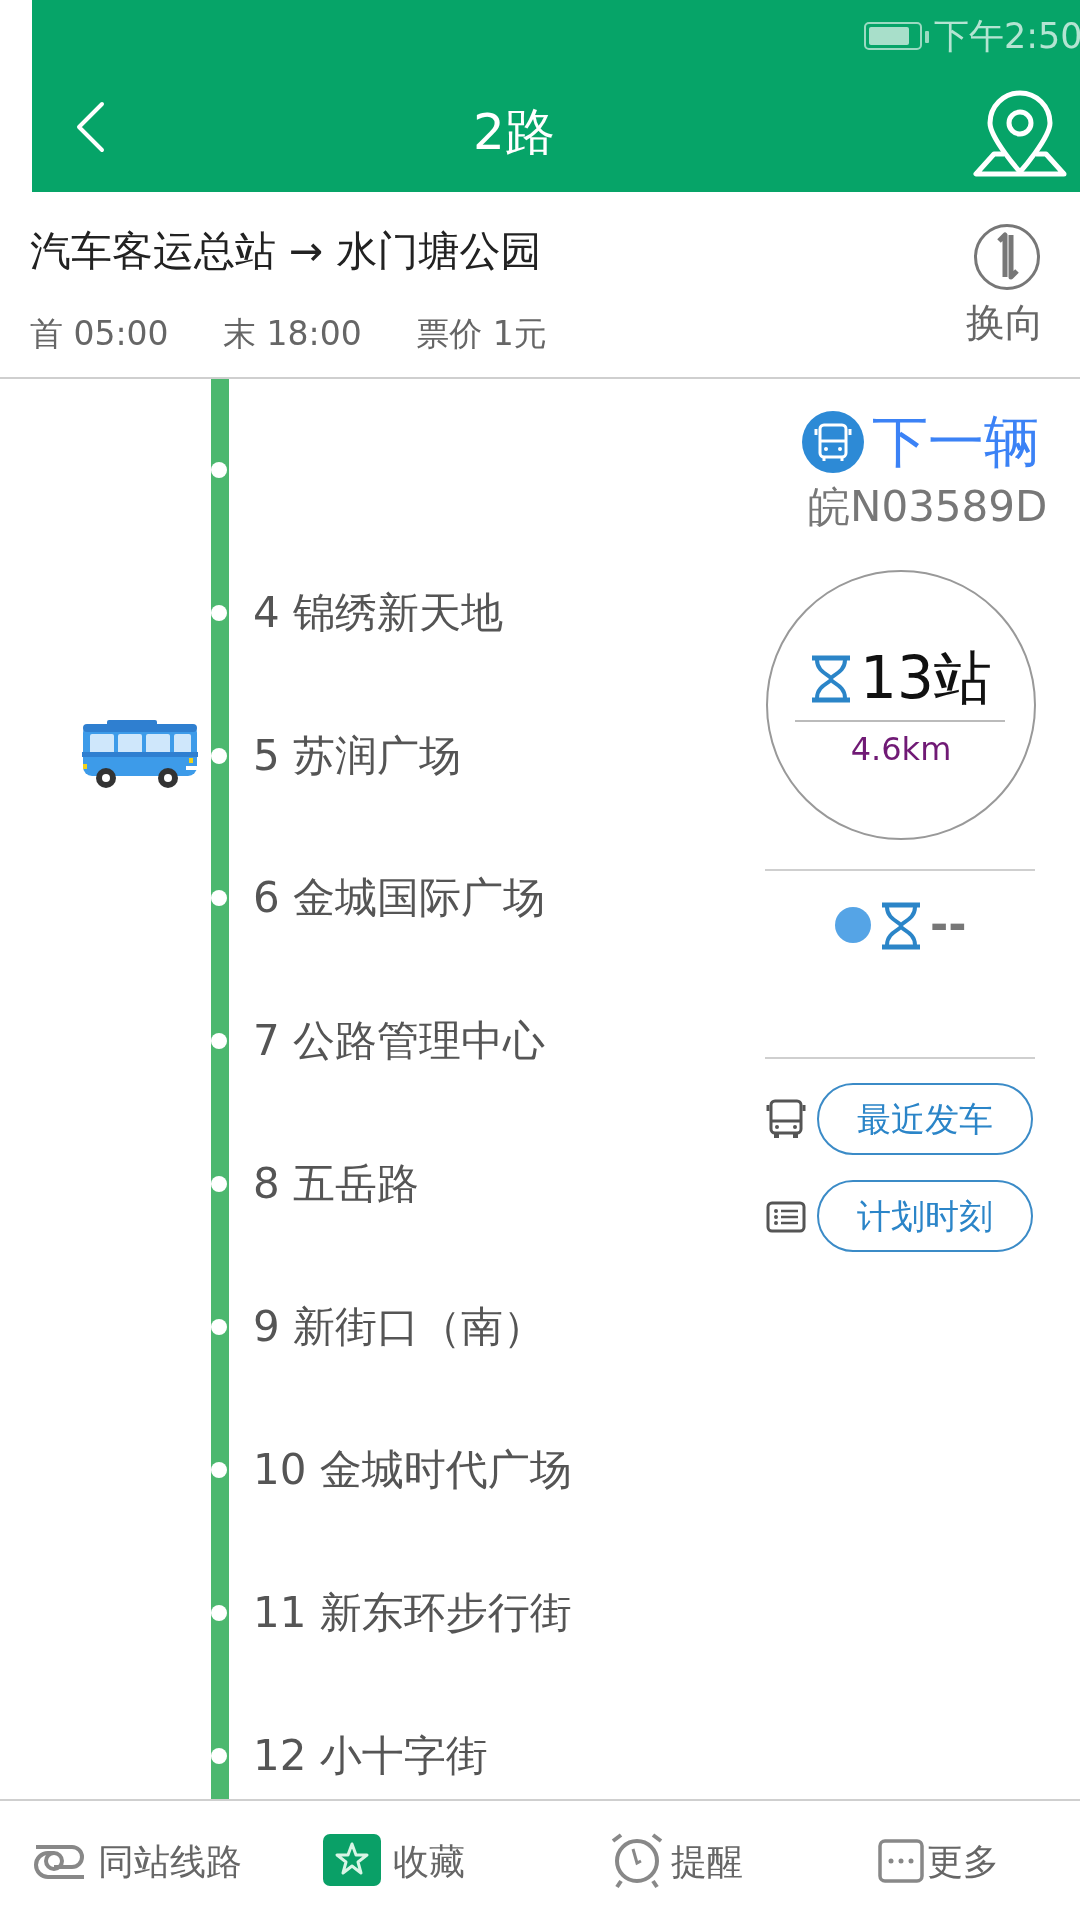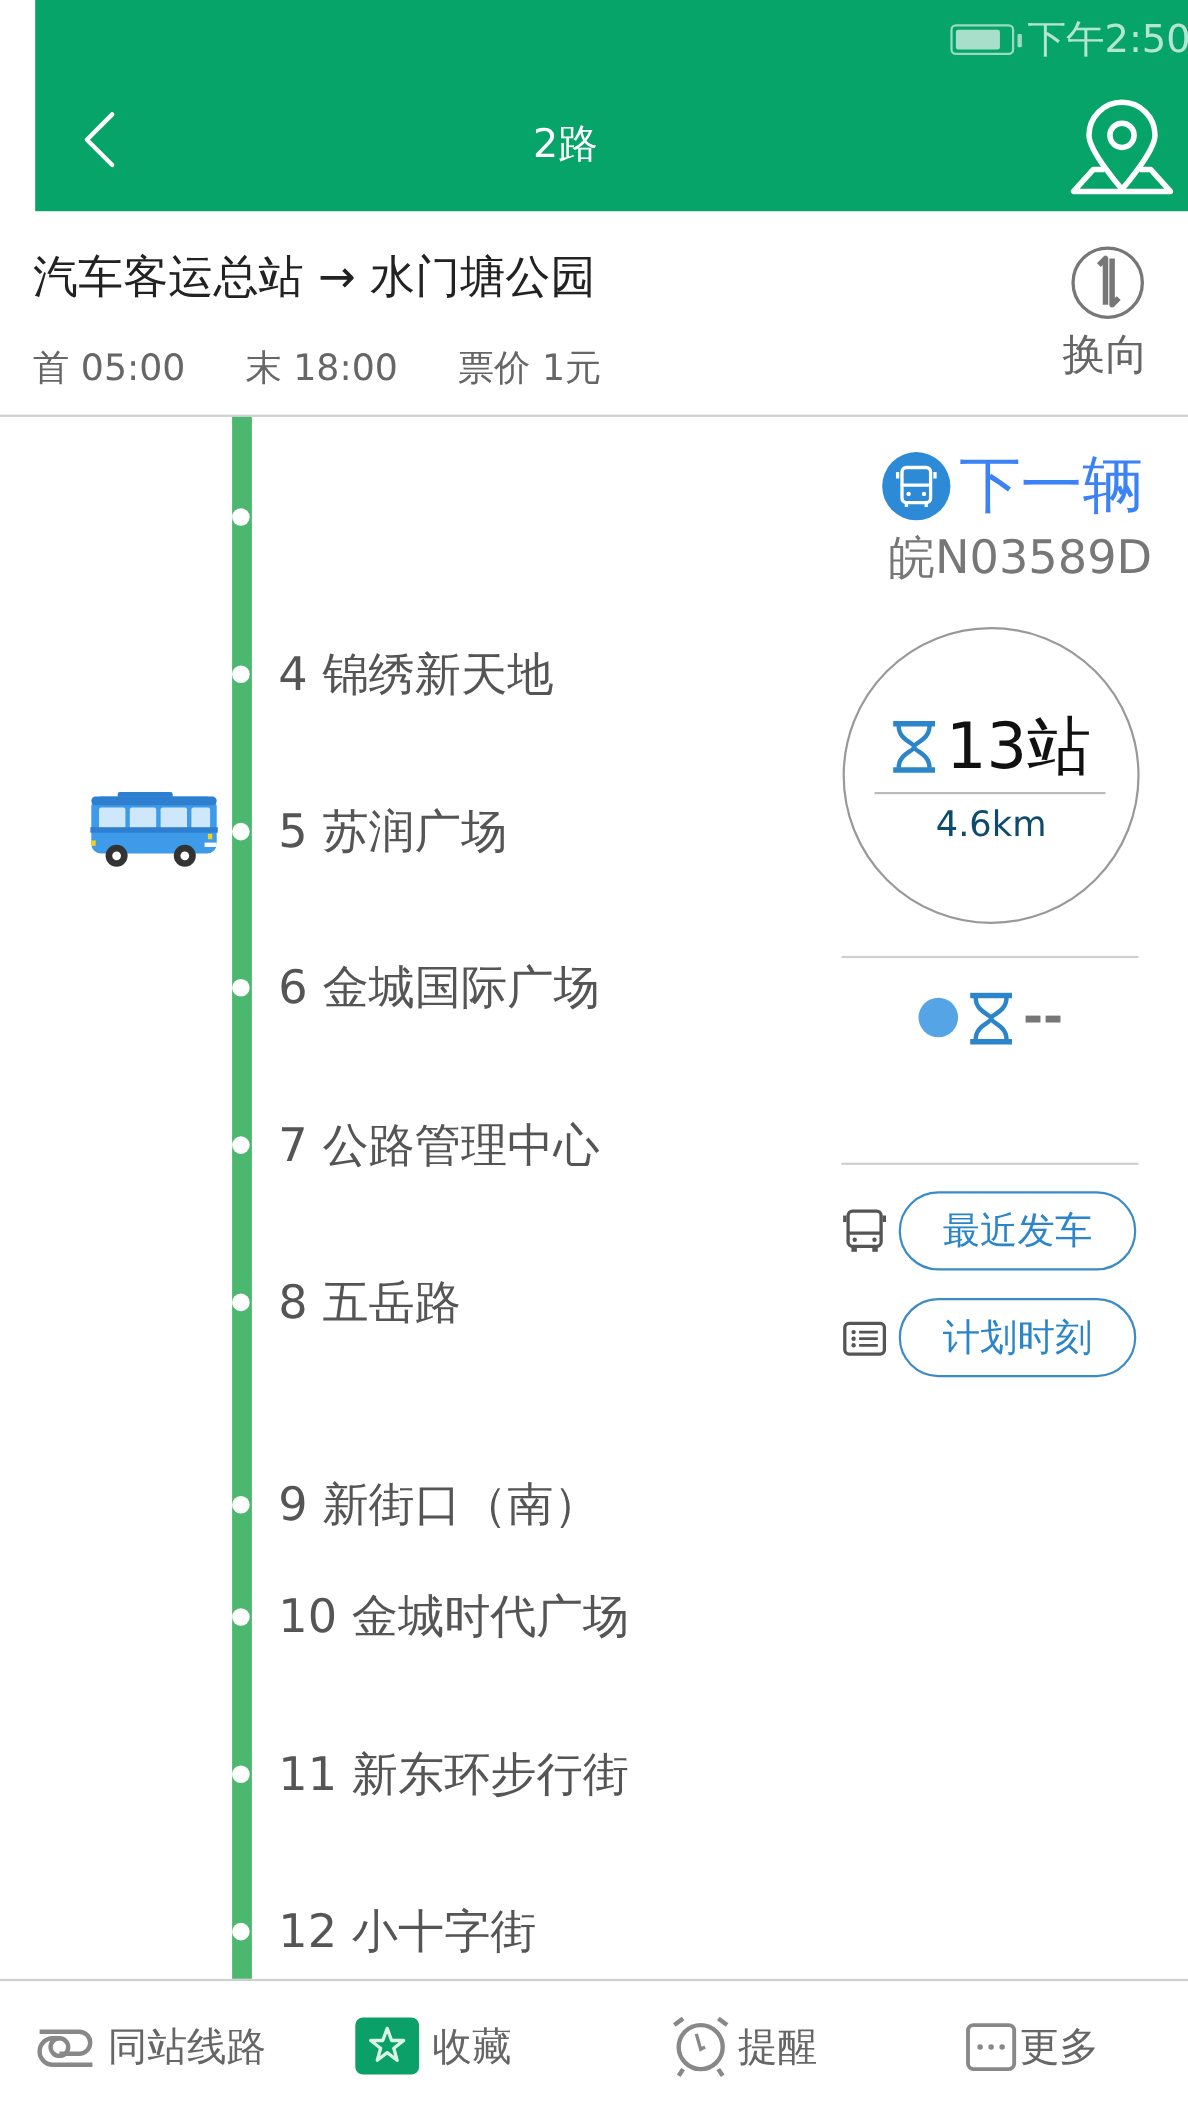--- a/index.html
+++ b/index.html
@@ -6,21 +6,21 @@
   html, body { width: 1080px; height: 1920px; overflow: hidden; background: #ffffff; }
   body { position: relative; font-family: "DejaVu Sans", "Liberation Sans", sans-serif; color: #333; }
 
   
   .header { position: absolute; left: 0; top: 0; width: 1080px; height: 192px; background: #06a468; margin-left: 32px; }
   .status-battery { position: absolute; left: 832px; top: 22px; width: 58px; height: 28px; border: 2px solid rgba(255,255,255,0.6); border-radius: 5px; }
   .status-battery .fill { position: absolute; left: 3px; top: 3px; width: 40px; height: 18px; background: rgba(255,255,255,0.65); border-radius: 2px; }
   .status-battery .tip { position: absolute; right: -9px; top: 7px; width: 4px; height: 12px; background: rgba(255,255,255,0.6); border-radius: 1px; }
   .status-time { position: absolute; left: 902px; top: 14px; font-size: 35px; color: rgba(255,255,255,0.7); line-height: 44px; }
   .back-btn { position: absolute; left: 30px; top: 92px; width: 60px; height: 70px; }
-  .title { position: absolute; left: 0; width: 964px; top: 104px; text-align: center; font-size: 36px; color: #ffffff; line-height: 56px; }
+  .title { position: absolute; left: 0; width: 964px; top: 104px; text-align: center; font-size: 50px; color: #ffffff; line-height: 56px; }
   .map-btn { position: absolute; left: 938px; top: 88px; width: 100px; height: 92px; }
 
   
   .route-dir { position: absolute; left: 30px; top: 226px; font-size: 41px; color: #222; line-height: 50px; white-space: nowrap; }
   .route-meta { position: absolute; left: 30px; top: 313px; font-size: 33px; color: #666; line-height: 42px; white-space: nowrap; }
   .route-meta span { margin-right: 44px; }
   .swap-btn { position: absolute; left: 960px; top: 220px; width: 100px; height: 125px; }
   .swap-circle { position: absolute; left: 14px; top: 4px; width: 66px; height: 66px; border: 3px solid #777; border-radius: 50%; }
   .swap-label { position: absolute; left: 6px; top: 80px; font-size: 39px; color: #666; line-height: 46px; white-space: nowrap; }
   .divider-top { position: absolute; left: 0; top: 377px; width: 1080px; height: 2px; background: #cfcfcf; }
@@ -33,21 +33,21 @@
   .bus-marker { position: absolute; left: 82px; top: 720px; width: 118px; height: 70px; }
 
   
   .next-icon { position: absolute; left: 802px; top: 411px; width: 62px; height: 62px; border-radius: 50%; background: #2d8ad6; }
   .next-label { position: absolute; left: 872px; top: 414px; font-size: 56px; color: #3b82f6; line-height: 56px; white-space: nowrap; }
   .plate { position: absolute; left: 808px; top: 486px; font-size: 42px; color: #777; line-height: 42px; white-space: nowrap; }
   .eta-circle { position: absolute; left: 766px; top: 570px; width: 270px; height: 270px; border: 2px solid #999; border-radius: 50%; }
   .eta-hourglass { position: absolute; left: 810px; top: 655px; width: 42px; height: 48px; }
   .eta-stops { position: absolute; left: 860px; top: 644px; font-size: 58px; color: #111; line-height: 68px; white-space: nowrap; }
   .eta-line { position: absolute; left: 795px; top: 720px; width: 210px; height: 2px; background: #bbb; }
-  .eta-dist { position: absolute; left: 790px; top: 728px; width: 222px; text-align: center; font-size: 32px; color: #0c4a6e; line-height: 42px; }
+  .eta-dist { position: absolute; left: 790px; top: 728px; width: 222px; text-align: center; font-size: 32px; color: #701a75; line-height: 42px; }
   .panel-div1 { position: absolute; left: 765px; top: 869px; width: 270px; height: 2px; background: #cfcfcf; }
   .second-dot { position: absolute; left: 835px; top: 907px; width: 36px; height: 36px; border-radius: 50%; background: #55a4e6; }
   .second-hourglass { position: absolute; left: 880px; top: 902px; width: 42px; height: 48px; }
   .second-dash { position: absolute; left: 930px; top: 900px; font-size: 44px; font-weight: bold; color: #777; line-height: 50px; }
   .panel-div2 { position: absolute; left: 765px; top: 1057px; width: 270px; height: 2px; background: #cfcfcf; }
   .side-icon { position: absolute; width: 40px; height: 40px; }
   .pill-btn { position: absolute; left: 817px; width: 216px; height: 72px; border: 2px solid #3b8bc7; border-radius: 36px; text-align: center; font-size: 34px; color: #2b85c8; line-height: 68px; background: #fff; }
 
   
   .bottom-bar { position: absolute; left: 0; top: 1799px; width: 1080px; height: 97px; background: #fff; border-top: 2px solid #cfcfcf; }
@@ -118,21 +118,21 @@
   <div class="label">6 金城国际广场</div>
 </div>
 <div class="station" style="top:1011px">
   <div class="dot"></div>
   <div class="label">7 公路管理中心</div>
 </div>
 <div class="station" style="top:1154px">
   <div class="dot"></div>
   <div class="label">8 五岳路</div>
 </div>
-<div class="station" style="top:1338px">
+<div class="station" style="top:1297px">
   <div class="dot"></div>
   <div class="label">9 新街口（南）</div>
 </div>
 <div class="station" style="top:1440px">
   <div class="dot"></div>
   <div class="label">10 金城时代广场</div>
 </div>
 <div class="station" style="top:1583px">
   <div class="dot"></div>
   <div class="label">11 新东环步行街</div>

